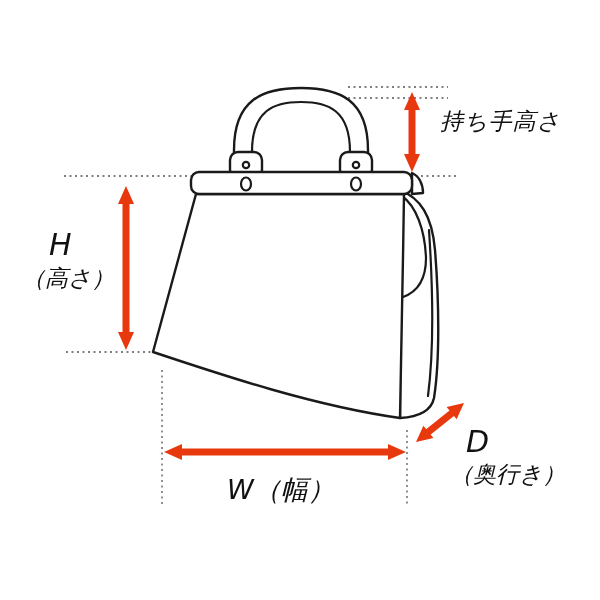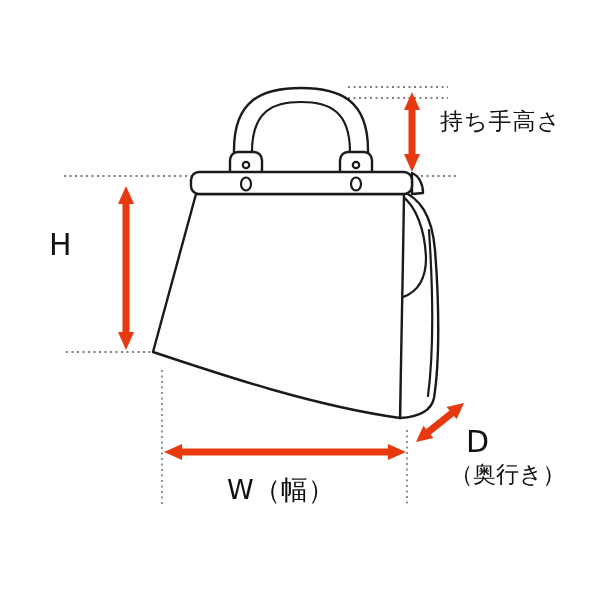--- a/index.html
+++ b/index.html
@@ -4,20 +4,21 @@
 <style>
   html, body { margin: 0; padding: 0; background: #ffffff; }
   .stage {
     position: relative;
     width: 590px;
     height: 600px;
     background: var(--background, #ffffff);
     font-family: "DejaVu Sans", "Liberation Sans", sans-serif;
     color: var(--line, #1a1a1a);
     overflow: hidden;
+    font-style: italic;
   }
   .stage svg { position: absolute; inset: 0; }
   .label {
     position: absolute;
     white-space: nowrap;
     color: #111111;
     line-height: 1;
     font-weight: 500;
   }
   .label-handle-height { left: 440px; top: 110px; font-size: 23px; letter-spacing: 1px; }
@@ -111,17 +112,18 @@
       <g>
         <line class="arrow-shaft" x1="427" y1="433" x2="452" y2="413"></line>
         <polygon class="arrow-head" points="416,442 433.4,438.1 423.4,425.7"></polygon>
         <polygon class="arrow-head" points="464,403 456.6,419.3 446.6,406.9"></polygon>
       </g>
     </g>
   </svg>
 
   <div class="label label-handle-height">持ち手高さ</div>
   <div class="label label-h-symbol">H</div>
+  <div class="label label-h-name">（高さ）</div>
   <div class="label label-w">W（幅）</div>
   <div class="label label-d-symbol">D</div>
   <div class="label label-d-name">（奥行き）</div>
 
 </div>
 
 </body></html>

